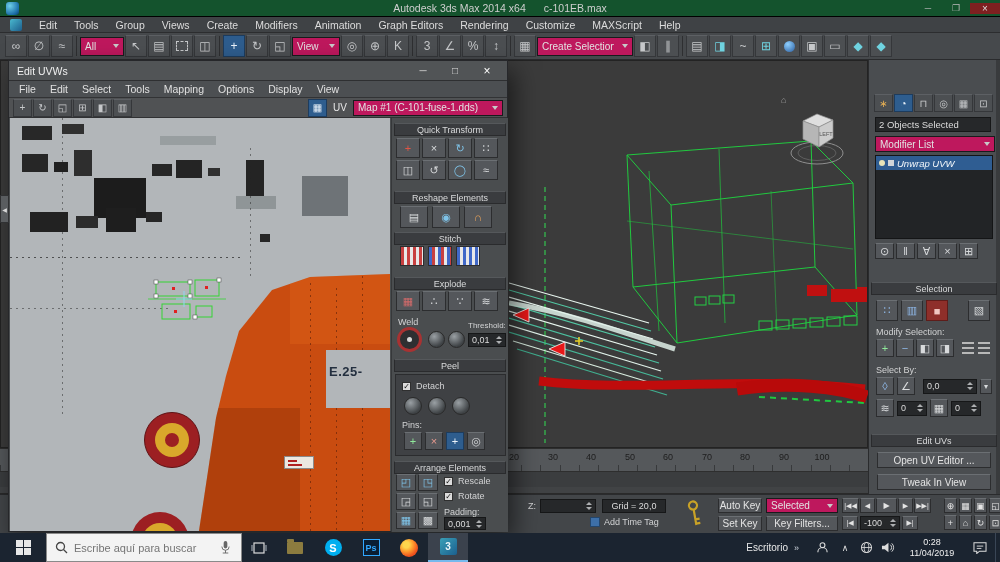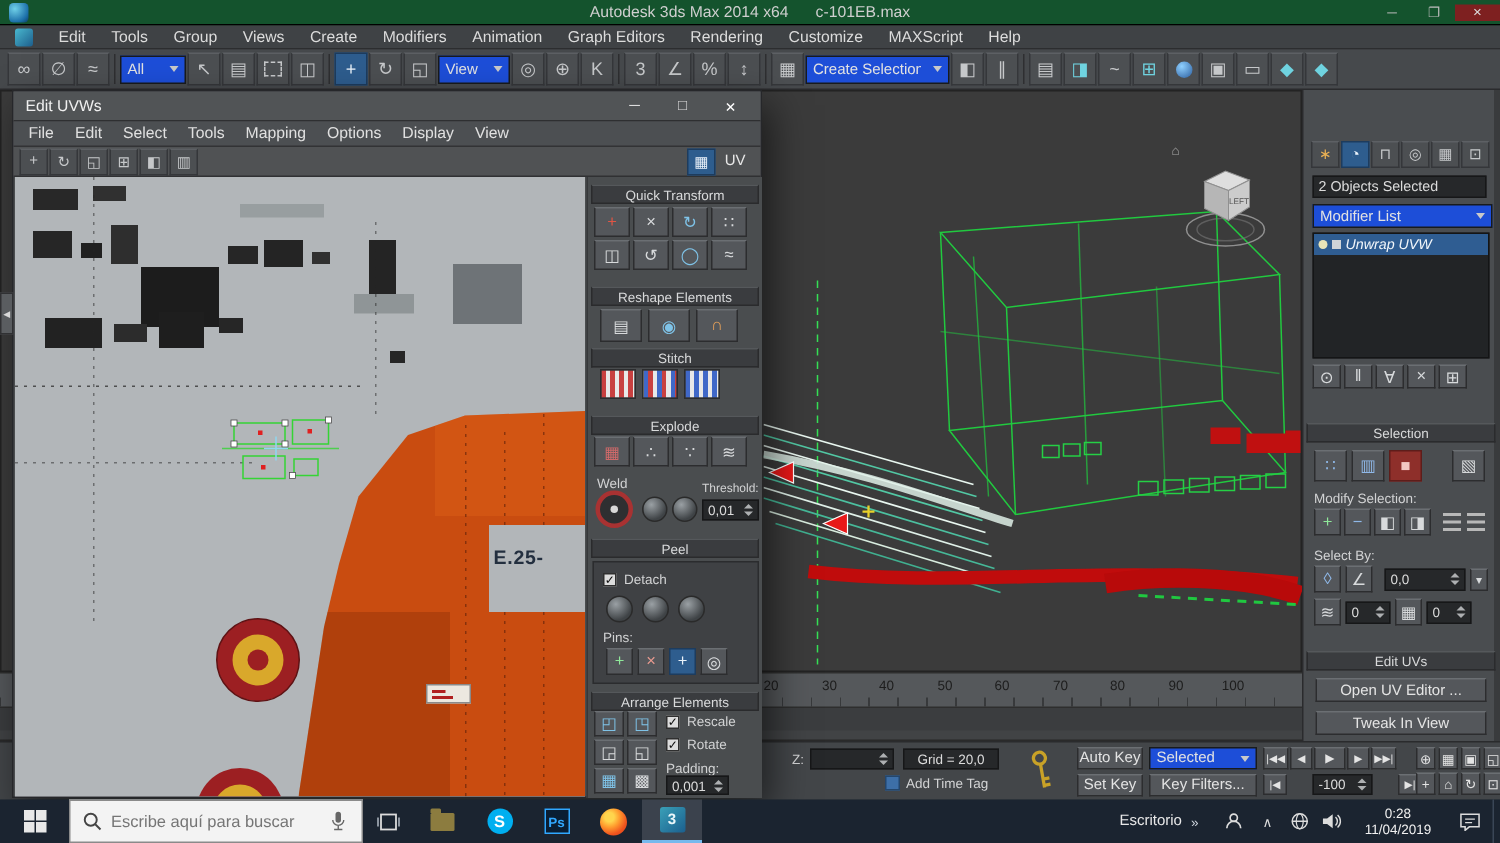--- a/index.html
+++ b/index.html
@@ -4,21 +4,21 @@
 <style>
 *{margin:0;padding:0;box-sizing:border-box}
 html,body{width:1000px;height:562px;overflow:hidden}
 body{position:relative;font-family:"Liberation Sans",sans-serif;font-size:11px;color:#d4d4d4;background:#3c3e40;}
 .abs{position:absolute}
 .flex{display:flex;align-items:center}
 
 .ti{width:22px;height:22px;background:#4c4f52;border:1px solid #35373a;border-top-color:#5d6064;color:#c6c8ca;display:flex;align-items:center;justify-content:center;font-size:12px;flex:0 0 auto}
 .ti.sm{width:19px;height:18px;font-size:10px}
 .ti.active{background:#2e5d8e;border-color:#1d3c5e;color:#eaf2fa}
-.dd{background:#1d4ed8;border:1px solid #191b1c;height:19px;display:flex;align-items:center;padding:0 4px;gap:8px;color:#e2e2e2;font-size:10px;flex:0 0 auto}
+.dd{background:#be185d;border:1px solid #191b1c;height:19px;display:flex;align-items:center;padding:0 4px;gap:8px;color:#e2e2e2;font-size:10px;flex:0 0 auto}
 .caret{width:0;height:0;border-left:3.5px solid transparent;border-right:3.5px solid transparent;border-top:4px solid #c9c9c9;margin-left:auto;flex:0 0 auto}
 .vsep{width:1px;height:20px;background:#2e2f31;margin:0 2px;flex:0 0 auto}
 .btn{background:#54575b;border:1px solid #2c2d2f;border-top-color:#6b6f73;color:#e4e4e4;display:flex;align-items:center;justify-content:center;font-size:10px}
 .fld{background:#26282a;border:1px solid #161718;color:#dcdcdc;display:flex;align-items:center;padding:0 3px;font-size:9px}
 .spin{display:flex;flex-direction:column;gap:2px;margin-left:auto}
 .spin b{display:block;width:0;height:0;border-left:3px solid transparent;border-right:3px solid transparent}
 .spin b.u{border-bottom:3px solid #aeb0b2}
 .spin b.d{border-top:3px solid #aeb0b2}
 .hdr{background:#3a3c3f;border:1px solid #2a2b2d;border-top-color:#55585b;color:#d9dadb;text-align:center;font-size:9px;line-height:12px;height:13px}
 .cb{width:9px;height:9px;background:#dcdcdc;border:1px solid #2f2f2f;color:#101010;font-size:8px;line-height:8px;text-align:center;flex:0 0 auto}
@@ -330,21 +330,21 @@
     <div class="abs btn" style="left:766px;top:21px;width:72px;height:15px">
         <span>Key Filters...</span>
       </div>
     <div class="abs flex" style="left:842px;top:3px;gap:1px">
       <div class="btn" style="width:17px;height:15px;font-size:7px">|◀◀</div>
       <div class="btn" style="width:15px;height:15px;font-size:7px">◀</div>
       <div class="btn" style="width:21px;height:15px;font-size:8px">▶</div>
       <div class="btn" style="width:15px;height:15px;font-size:7px">▶</div>
       <div class="btn" style="width:17px;height:15px;font-size:7px">▶▶|</div>
     </div>
-    <div class="abs flex" style="left:842px;top:21px;gap:17px">
+    <div class="abs flex" style="left:842px;top:21px;gap:2px">
       <div class="btn" style="width:16px;height:14px;font-size:7px">|◀</div>
       <div class="fld" style="width:40px;height:14px">
           <span>-100</span>
           <span class="spin">
             <b class="u"></b>
             <b class="d"></b>
           </span>
         </div>
       <div class="btn" style="width:16px;height:14px;font-size:7px">▶|</div>
     </div>
@@ -392,20 +392,24 @@
   <div class="abs flex" style="left:0;top:37px;width:498px;height:20px;background:#505254;border-bottom:1px solid #303133;gap:1px;padding:0 4px">
     <div class="ti sm">+</div>
     <div class="ti sm">↻</div>
     <div class="ti sm">◱</div>
     <div class="ti sm">⊞</div>
     <div class="ti sm">◧</div>
     <div class="ti sm">▥</div>
     <div style="margin-left:auto" class="flex">
       <div class="ti sm active">▦</div>
       <span style="margin:0 6px;font-size:10px;color:#e8e8e8">UV</span>
+      <div class="dd" style="width:150px;height:16px">
+          <span style="white-space:nowrap;overflow:hidden">Map #1 (C-101-fuse-1.dds)</span>
+          <b class="caret"></b>
+        </div>
     </div>
   </div>
 
   <div class="abs" style="left:1px;top:57px;width:380px;height:413px;background:#b2b6b9;overflow:hidden">
 
     <div class="abs" style="left:0;top:0;width:380px;height:413px;background:#c94c10;clip-path:polygon(189px 413px,206px 300px,216px 258px,229px 213px,262px 172px,300px 159px,380px 156px,380px 413px)">
       <div class="abs" style="left:180px;top:290px;width:110px;height:123px;background:rgba(110,35,5,.28)"></div>
       <div class="abs" style="left:280px;top:156px;width:100px;height:70px;background:rgba(255,125,35,.18)"></div>
       <div class="rivet-v" style="left:300px;top:165px;height:248px"></div>
       <div class="rivet-v" style="left:326px;top:170px;height:243px"></div>

